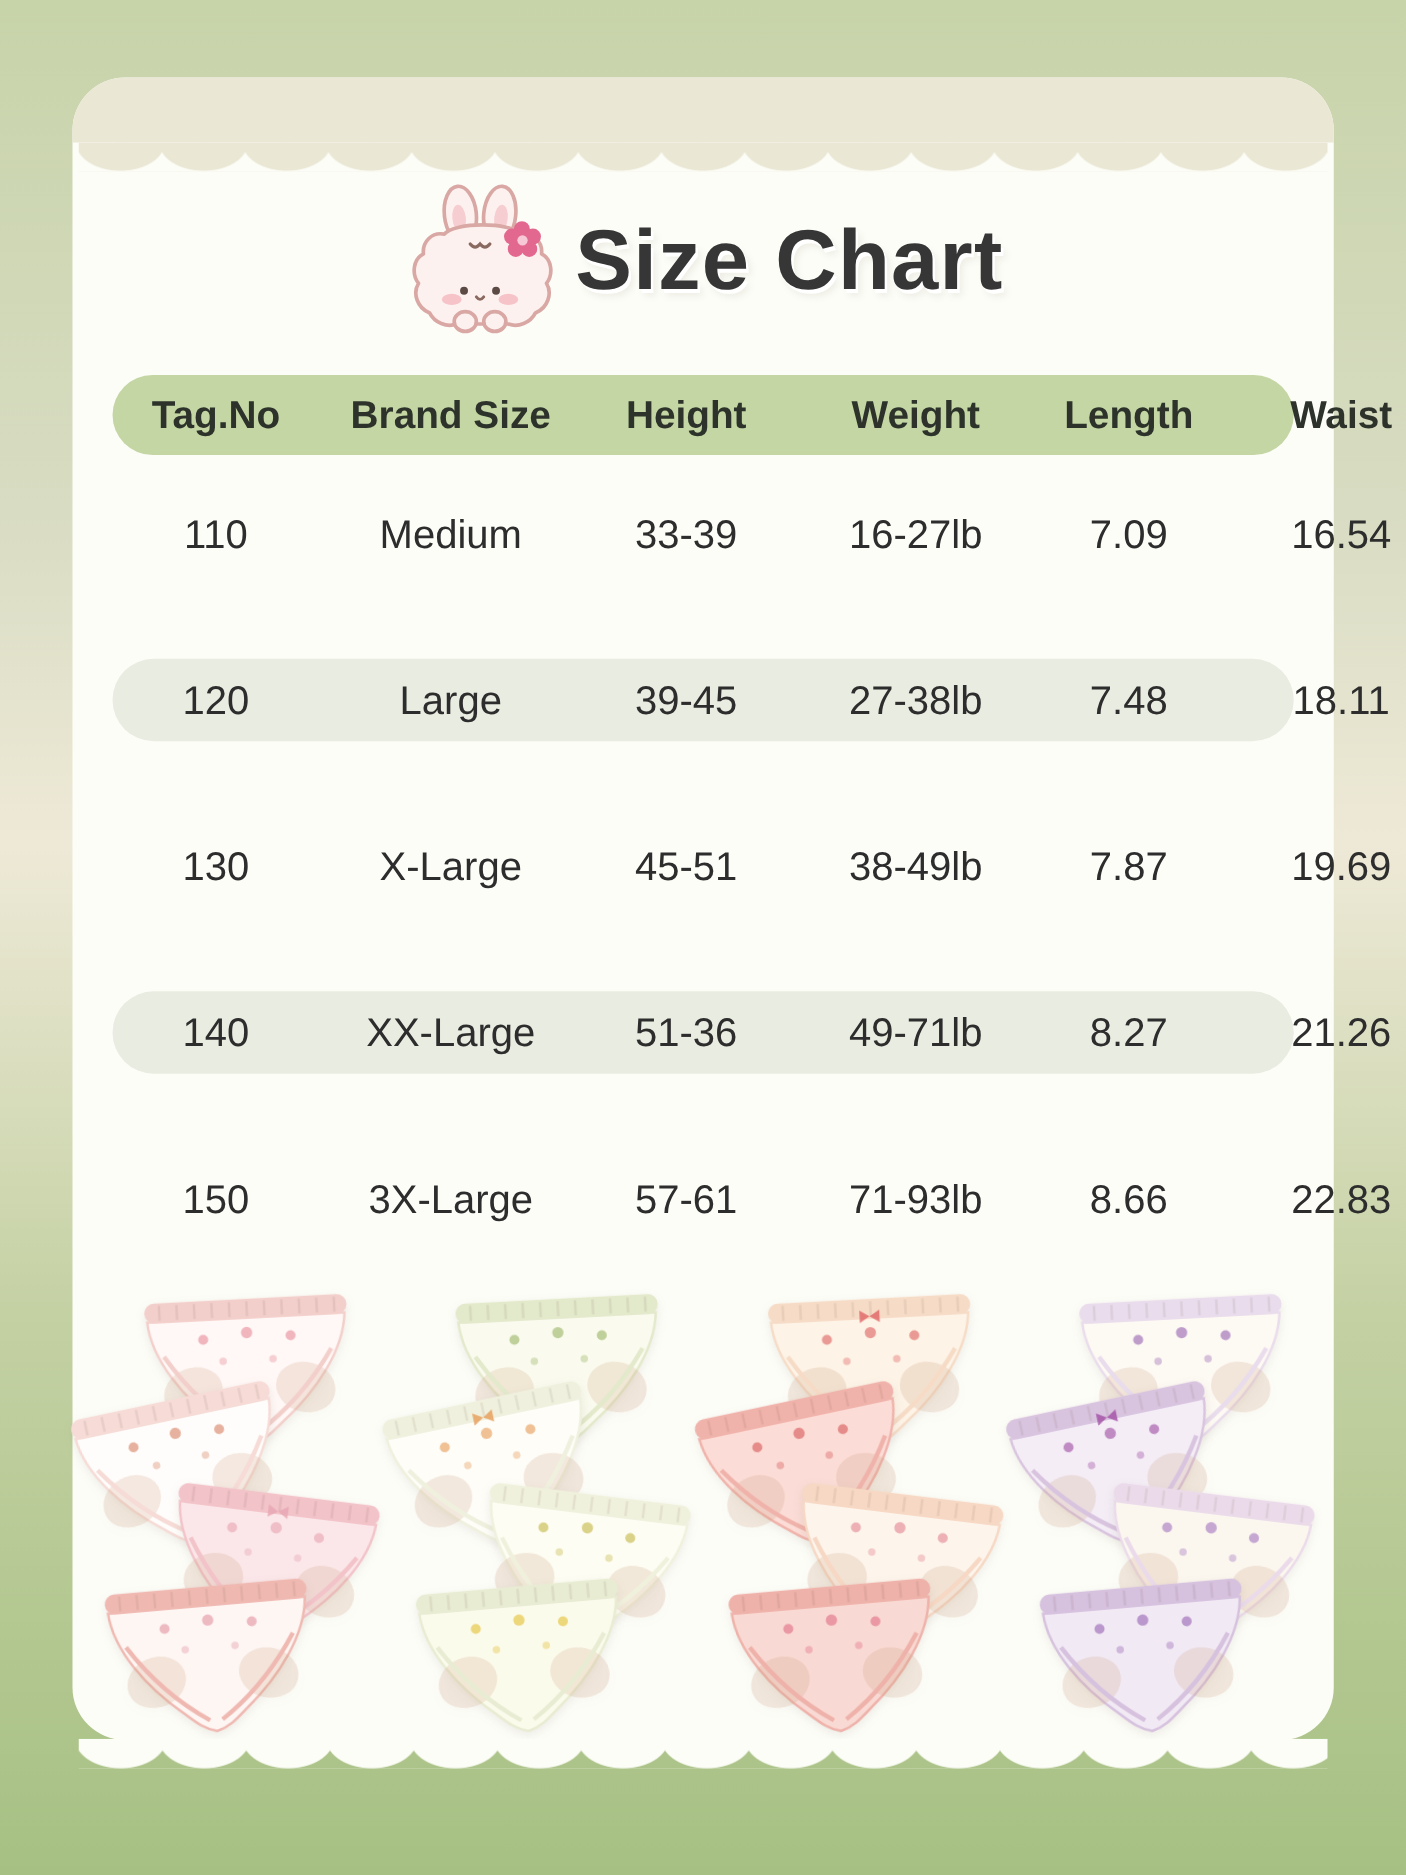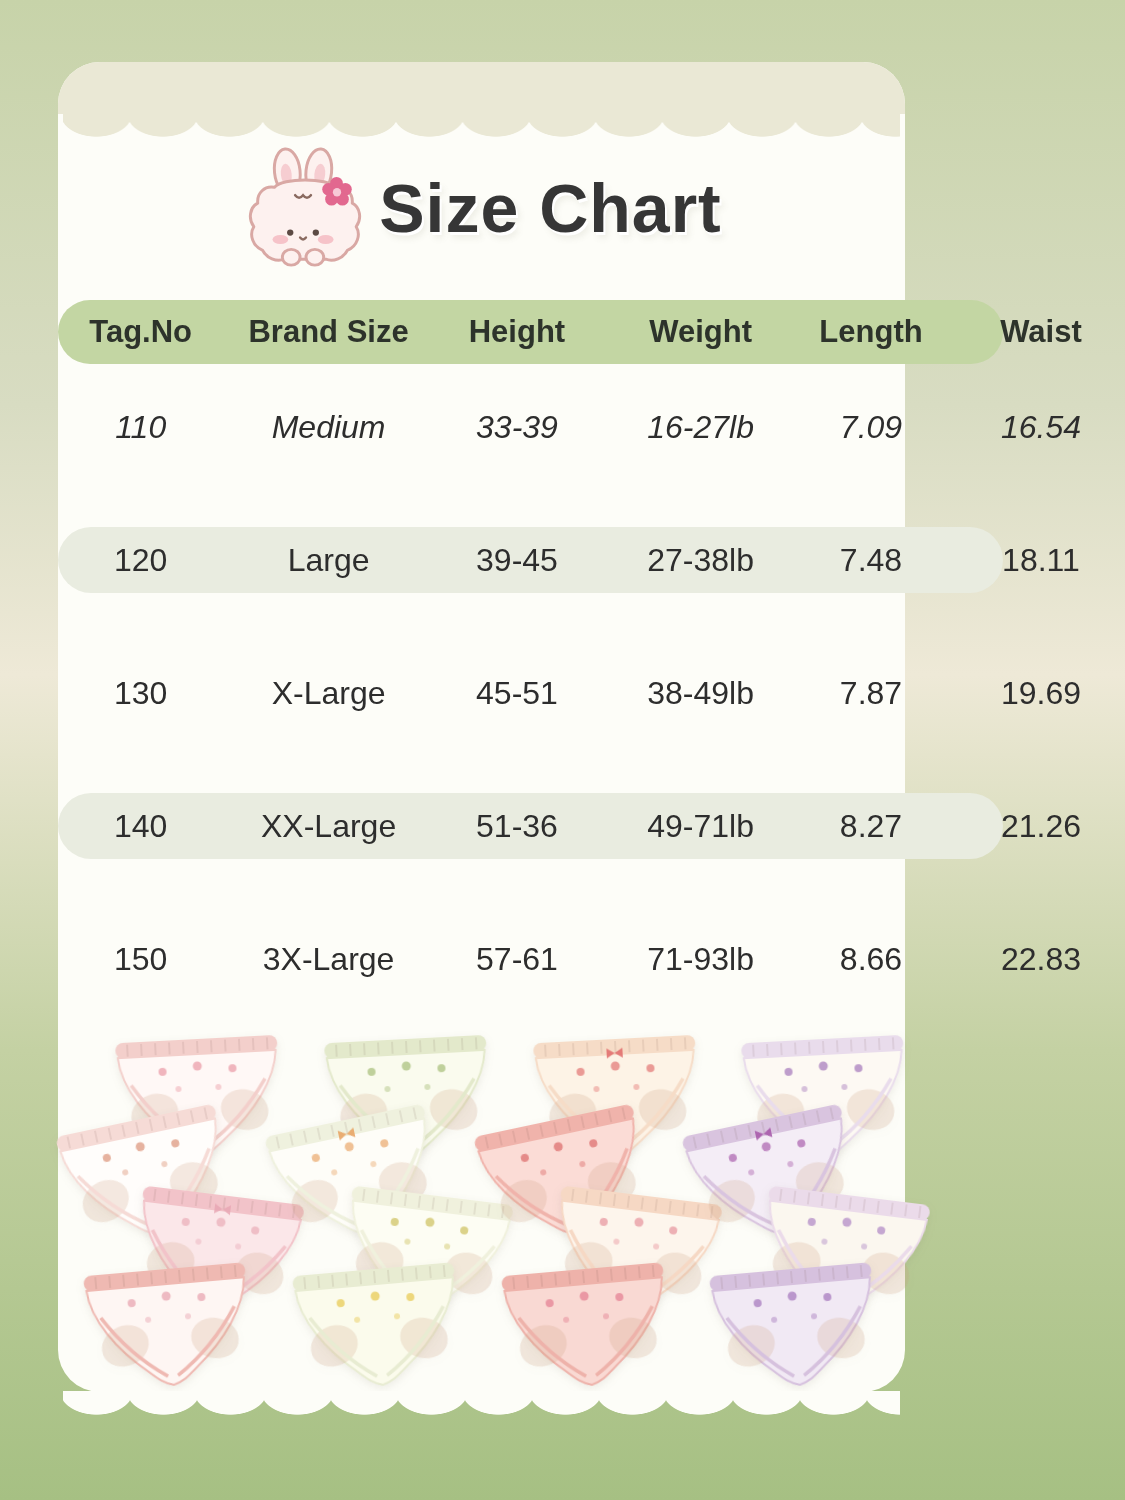--- a/index.html
+++ b/index.html
@@ -12,21 +12,21 @@
       var(--bg-mid,#eee9d7) 45%,
       #c4d1a3 70%,
       var(--bg-bottom,#a6c083) 100%);
     overflow:hidden;
     position:relative;
   }
 
   
   .card {
     position:absolute; left:58px; top:62px;
-    width:847px; height:1330px;
+    width:1009px; height:1330px;
     background:var(--card,#fdfdf8);
     border-radius:42px;
   }
   .top-band {
     position:absolute; top:0; left:0; right:0; height:52px;
     background:var(--band,#eae8d5);
     border-radius:42px 42px 0 0;
   }
   .top-band::after {
     content:""; position:absolute; top:52px; left:5px; right:5px; height:23px;
@@ -64,21 +64,21 @@
   .grid-6 > * { text-align:center; white-space:nowrap; }
   .thead {
     height:64px; border-radius:32px;
     background:var(--header-pill,#c3d6a3);
     font-size:31px; font-weight:700; color:#2d332b;
   }
   .size-row {
     height:66px; border-radius:33px; margin-top:67px;
     font-size:32px; font-weight:400; color:var(--table-text,#2d2d2d);
   }
-  .size-row.first { margin-top:30px;font-style:italic; }
+  .size-row.first { margin-top:30px; }
   .size-row.highlight { background:var(--row-pill,#e9ece0); }
 
   
   .products {
     margin-top:42px; padding:0 14px;
     display:flex; justify-content:center; gap:16px;
     height:360px;
   }
   .group { position:relative; width:234px; height:360px; }
   .brief { position:absolute; width:170px; height:125px;

